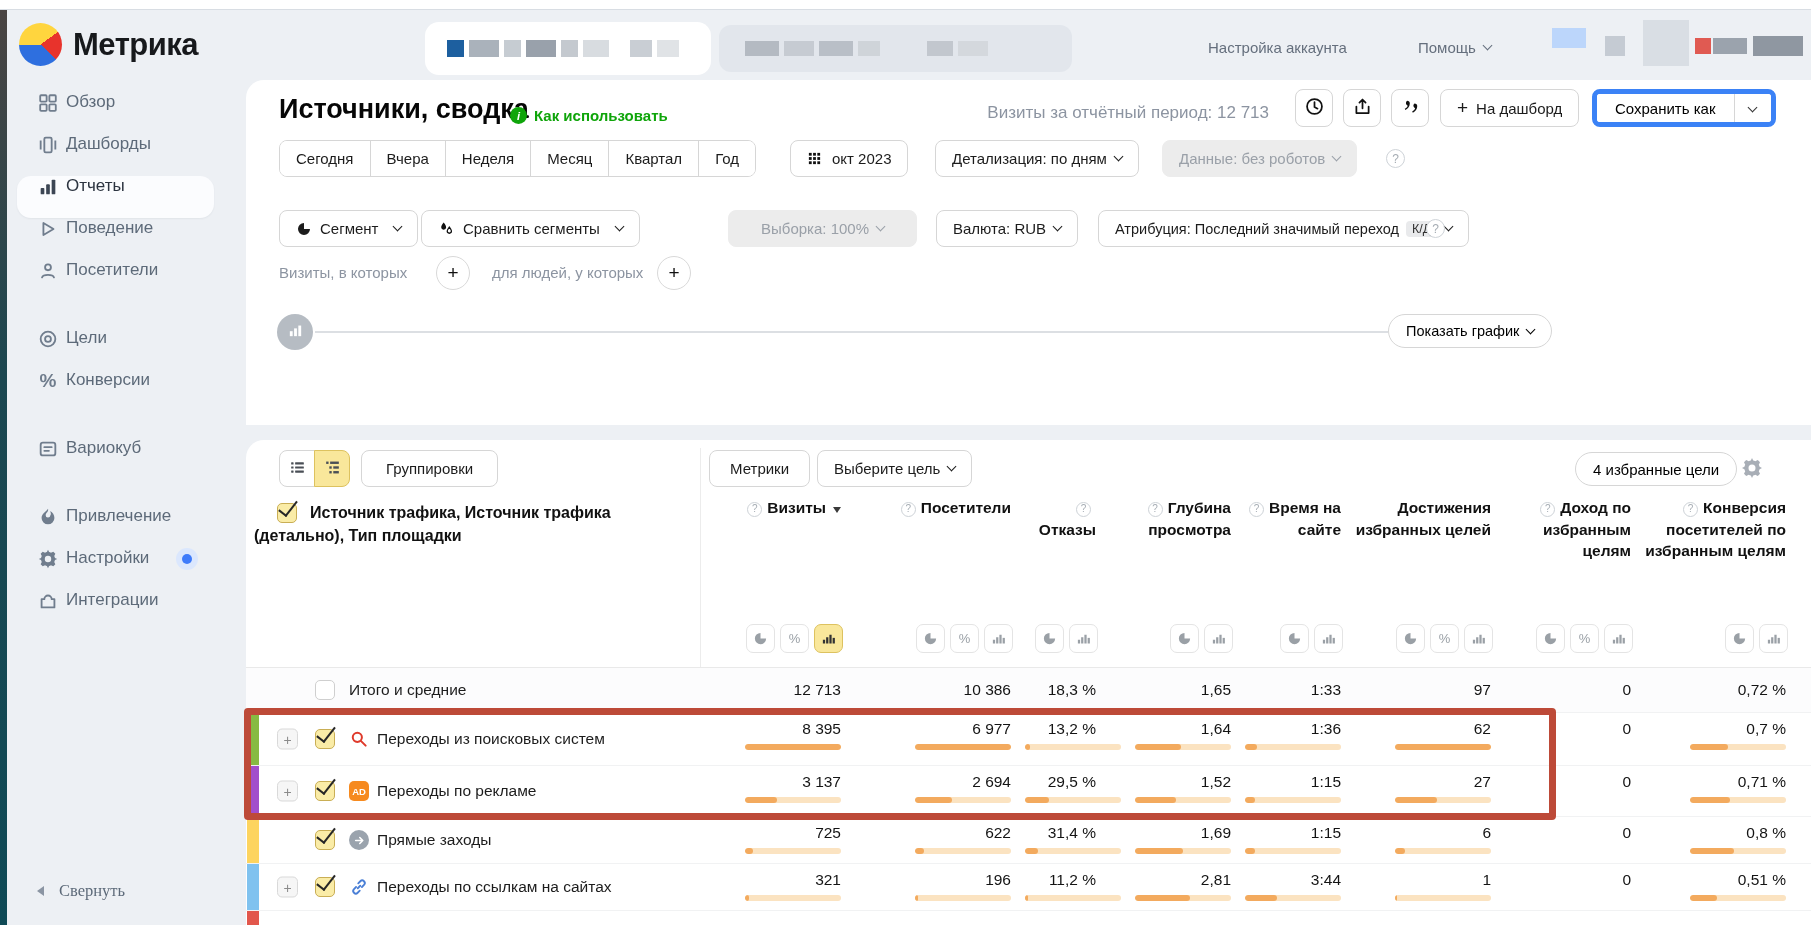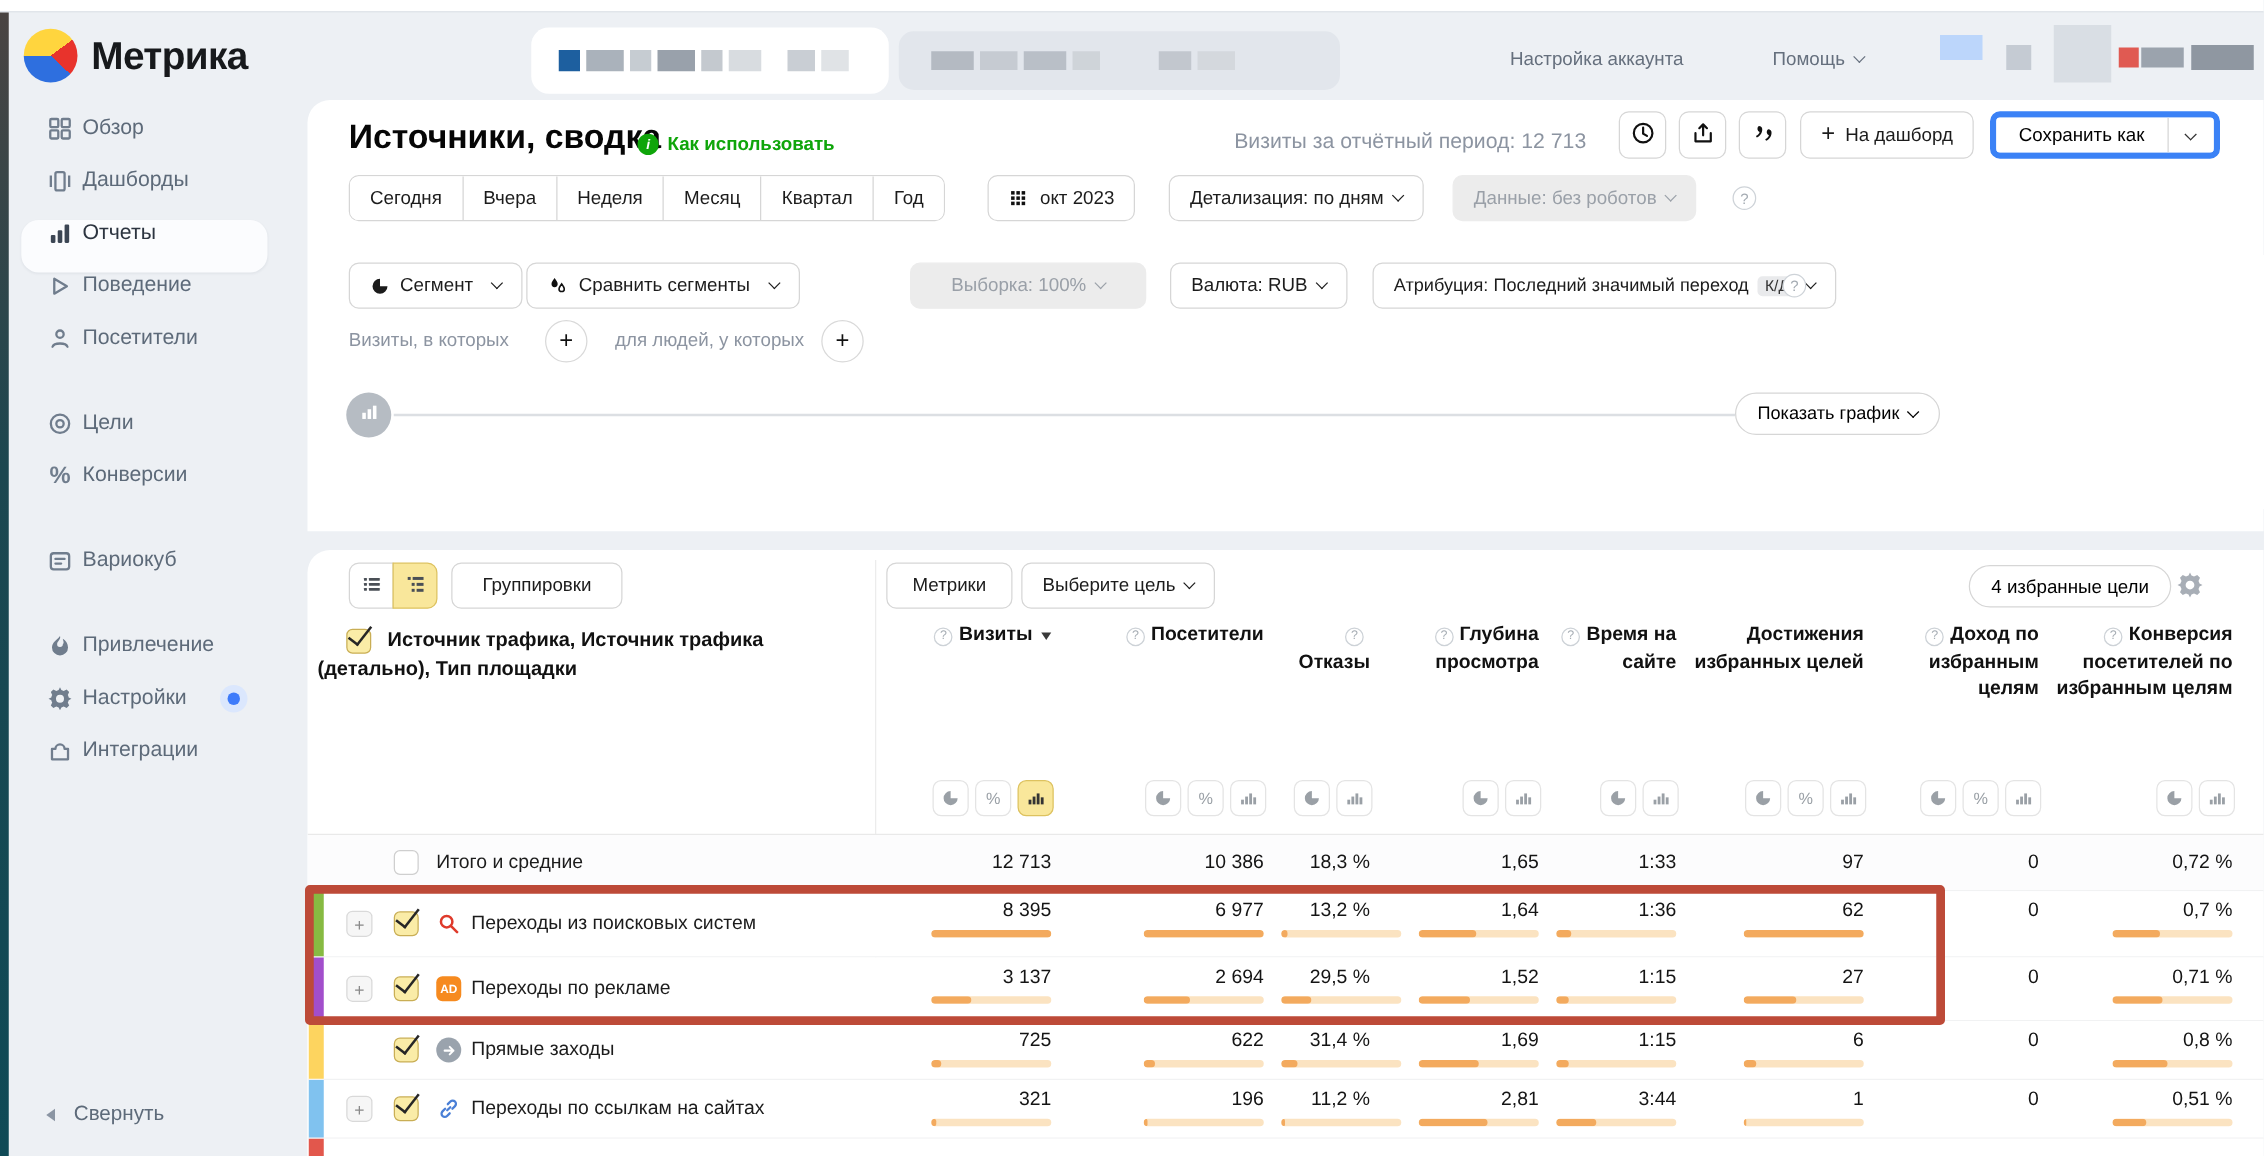--- a/index.html
+++ b/index.html
@@ -33,21 +33,21 @@
   .side-item.gap { margin-top:26px; }
   .side-item.active { background:#fbfcfe; border-radius:14px; margin:0 8px 0 10px; padding-left:20px; box-shadow:0 1px 2px rgba(40,50,60,.06); }
   .s-ic { width:22px; height:22px; color:#707d8d; flex:0 0 22px; }
   .s-ic svg { width:100%; height:100%; display:block; }
   .s-ic.txt-ic { font-weight:700; font-size:19px; color:#707d8d; text-align:center; line-height:22px; }
   .s-lb { font-size:17px; color:#5d6a79; white-space:nowrap; }
   .side-item.active .s-lb { color:#2c3440; }
   .side-item.active .s-ic { color:#3c4654; }
   .dot-w { margin-left:auto; margin-right:24px; width:22px; height:22px; border-radius:50%; background:#dbe7fd; display:flex; align-items:center; justify-content:center; }
   .dot { width:10px; height:10px; border-radius:50%; background:#3e7bfa; }
-  .collapse { position:absolute; bottom:24px; left:30px; display:flex; align-items:center; gap:15px; color:#5d6a79; font-size:16.5px; cursor:pointer; }
+  .collapse { position:absolute; bottom:24px; left:30px; display:flex; align-items:center; gap:15px; color:#5d6a79; font-size:16.5px; cursor:pointer;font-family:Liberation Serif, serif; }
   .tri-left { width:0; height:0; border-top:5px solid transparent; border-bottom:5px solid transparent; border-right:7px solid #8b95a3; }
 
   
   .card { position:absolute; background:#fff; overflow:hidden; }
   .header-card { left:246px; top:80px; width:1565px; height:345px; border-radius:18px 0 0 0; }
   .table-card  { left:246px; top:440px; width:1565px; height:485px; border-radius:18px 0 0 0; }
 
   
   .title { position:absolute; left:33px; top:14px; font-size:27px; font-weight:700; color:#060606; }
   .howto { position:absolute; left:264px; top:27px; display:flex; align-items:center; gap:7px; color:#0fa50a; font-size:15px; font-weight:700; cursor:pointer; }

